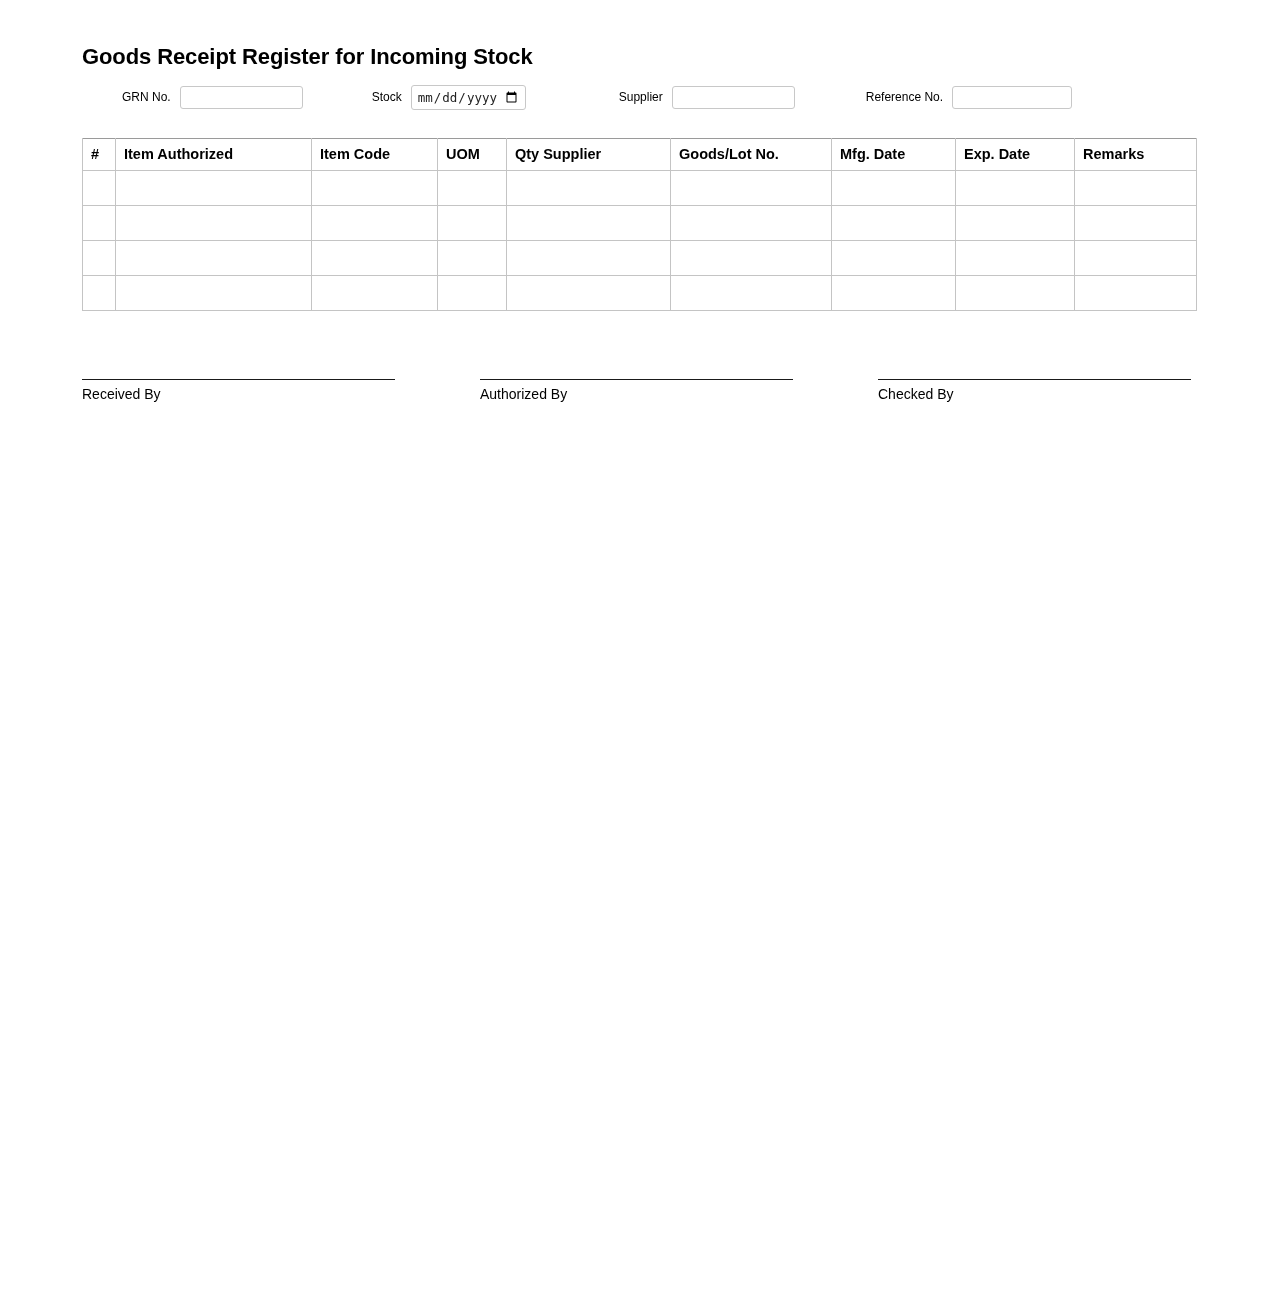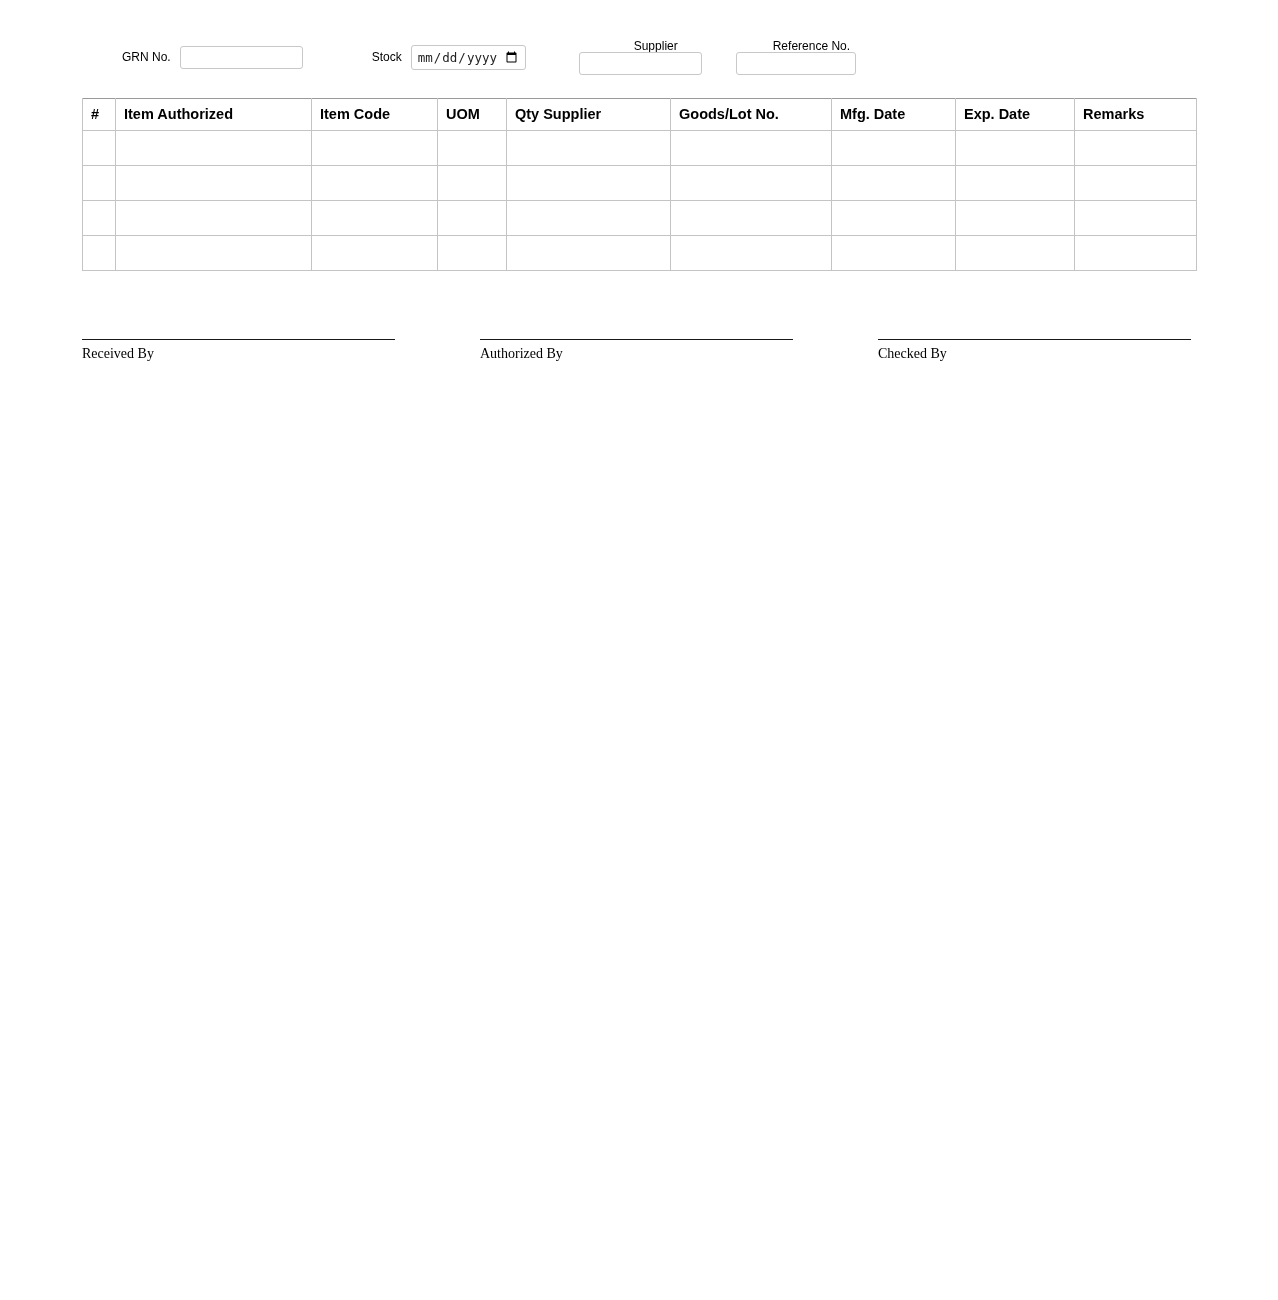--- a/index.html
+++ b/index.html
@@ -66,22 +66,22 @@
     width: 115px;
     box-sizing: border-box;
     border: 1px solid #c8c8c8;
     border-radius: 3px;
     background: #ffffff;
     padding: 1px 5px;
     color: #222222;
     outline: none;
   }
   .gap-date { margin-left: 29px; }
-  .gap-supplier { margin-left: 53px; flex-direction: column; }
-  .gap-reference { margin-left: 31px; flex-direction: column; }
+  .gap-supplier { margin-left: 53px; }
+  .gap-reference { margin-left: 31px; }
 
   
   table.grn-table {
     border-collapse: collapse;
     width: 1114px;
     table-layout: fixed;
     border: 1px solid #9a9a9a;
   }
   table.grn-table th,
   table.grn-table td {
@@ -114,38 +114,38 @@
   col.c-remarks  { width: 122px; }
 
   
   .sign-row {
     display: flex;
     margin-top: 68px;
   }
   .sign-col {
     width: 313px;
     margin-right: 85px;
-    font-family: Liberation Serif, serif;
   }
   .sign-col:last-child { margin-right: 0; }
   .sign-line {
     border-top: 1px solid #1a1a1a;
     height: 0;
     margin-bottom: 5px;
   }
   .sign-label {
     font-size: 14px;
     line-height: 1.3;
   }
 </style>
 </head>
 <body>
 
 <div class="page">
 
+  <h1 class="doc-title">Goods Receipt Register for Incoming Stock</h1>
 
   <div class="meta-row">
 
     <div class="meta-field">
       <span class="meta-label">GRN No.</span>
       <input class="txt-input grn" type="text" placeholder="" style="">
     </div>
 
     <div class="meta-field gap-date">
       <span class="meta-label">Stock</span>

